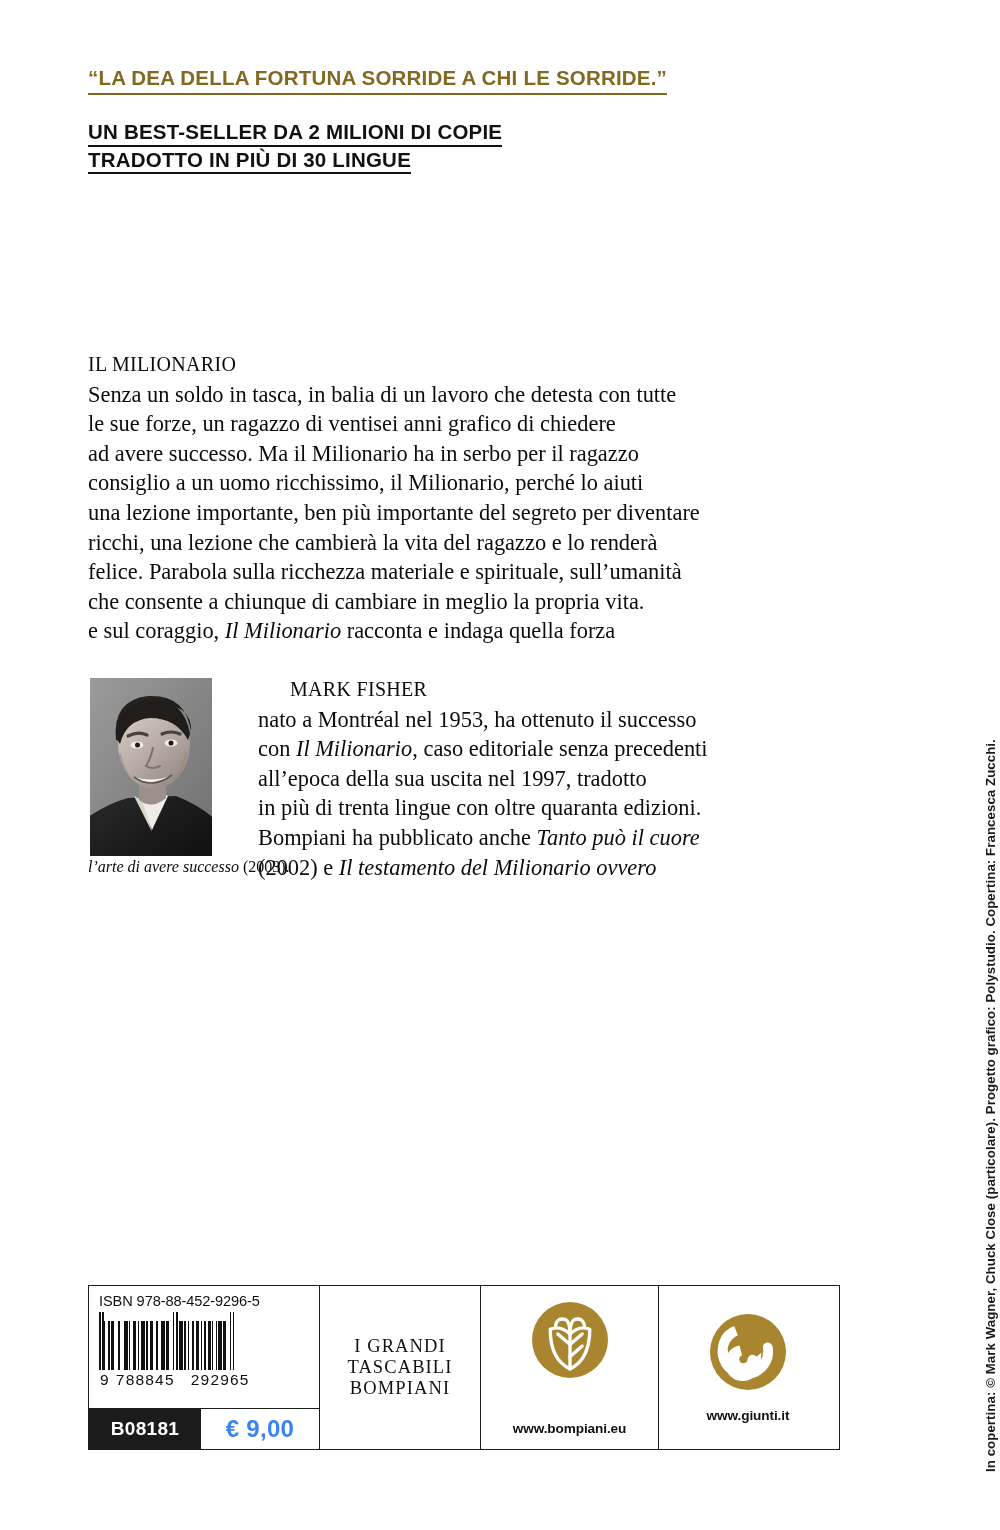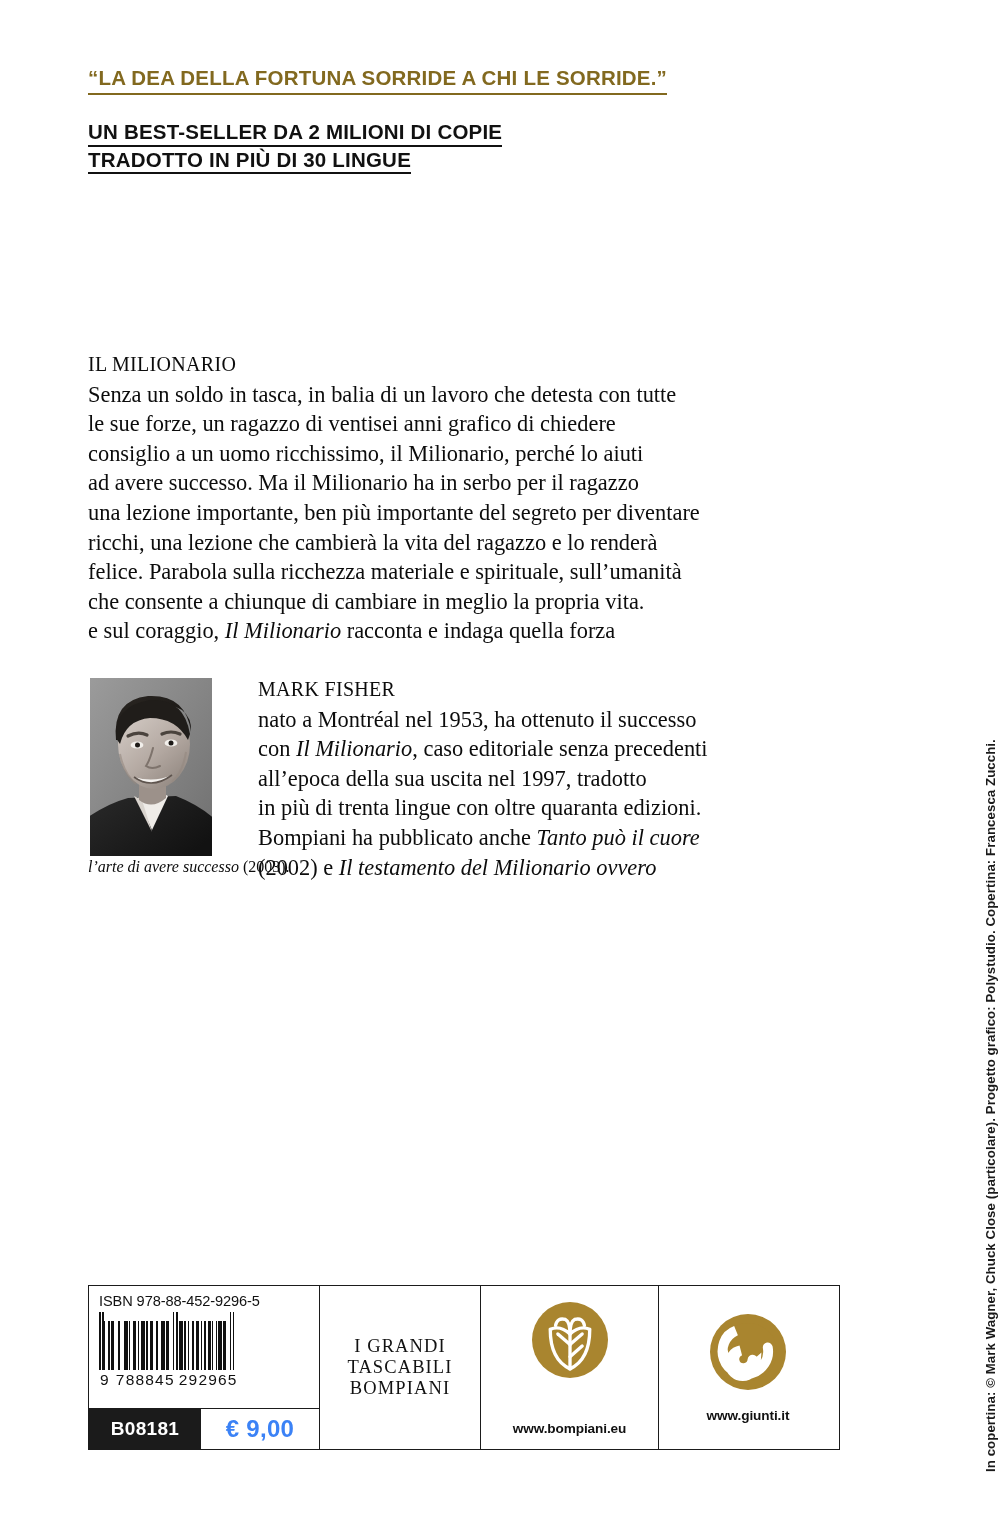--- a/index.html
+++ b/index.html
@@ -88,20 +88,21 @@
     width: 620px;
     font-family: "Liberation Serif", serif;
     font-size: 22.4px;
     line-height: 29.6px;
     color: #0c0c0c;
   }
   .bio .name {
     display: block;
     font-size: 20px;
     letter-spacing: 0.3px;
+    margin-left: 32px;
   }
   .bio .ln { display: block; white-space: nowrap; }
   .bio i { font-style: italic; }
   .bio-last {
     position: absolute;
     left: 88px;
     top: 852px;
     font-family: "Liberation Serif", serif;
     font-size: 16px;
     line-height: 29.6px;
@@ -265,22 +266,22 @@
 
 <div class="tagline">
   <span class="tl">UN BEST-SELLER DA 2 MILIONI DI COPIE</span>
   <span class="tl">TRADOTTO IN PIÙ DI 30 LINGUE</span>
 </div>
 
 <div class="blurb">
   <span class="title ln">IL MILIONARIO</span>
   <span class="ln">Senza un soldo in tasca, in balia di un lavoro che detesta con tutte</span>
   <span class="ln">le sue forze, un ragazzo di ventisei anni grafico di chiedere</span>
+  <span class="ln">ad avere successo. Ma il Milionario ha in serbo per il ragazzo</span>
   <span class="ln">consiglio a un uomo ricchissimo, il Milionario, perché lo aiuti</span>
-  <span class="ln">ad avere successo. Ma il Milionario ha in serbo per il ragazzo</span>
   <span class="ln">una lezione importante, ben più importante del segreto per diventare</span>
   <span class="ln">ricchi, una lezione che cambierà la vita del ragazzo e lo renderà</span>
   <span class="ln">felice. Parabola sulla ricchezza materiale e spirituale, sull’umanità</span>
   <span class="ln">che consente a chiunque di cambiare in meglio la propria vita.</span>
   <span class="ln"><span>e sul coraggio, </span><i>Il Milionario</i><span> racconta e indaga quella forza</span></span>
 </div>
 
 <div class="author-photo">
   <svg width="122" height="178" viewBox="0 0 122 178" aria-hidden="true">
     <defs>
@@ -411,21 +412,21 @@
           <span style="width: 1.25px; height: 49px; background: transparent;"></span>
           <span style="width: 2.5px; height: 49px;"></span>
           <span style="width: 2.5px; height: 49px; background: transparent;"></span>
           <span style="width: 1.6px; height: 58px; background: transparent;"></span>
           <span style="width: 1.6px; height: 58px;"></span>
           <span style="width: 1.6px; height: 58px; background: transparent;"></span>
           <span style="width: 1.6px; height: 58px;"></span>
         </div>
       <div class="bc-digits">
         <span style="margin-right:6px">9</span>
-        <span style="margin-right:4px">788845</span>
+        <span style="margin-right:16px">788845</span>
         <span>292965</span>
       </div>
     </div>
     <div class="bc-row">
       <div class="bc-code">B08181</div>
       <div class="bc-price">€ 9,00</div>
     </div>
   </div>
 
   <div class="cell cell-imprint">

